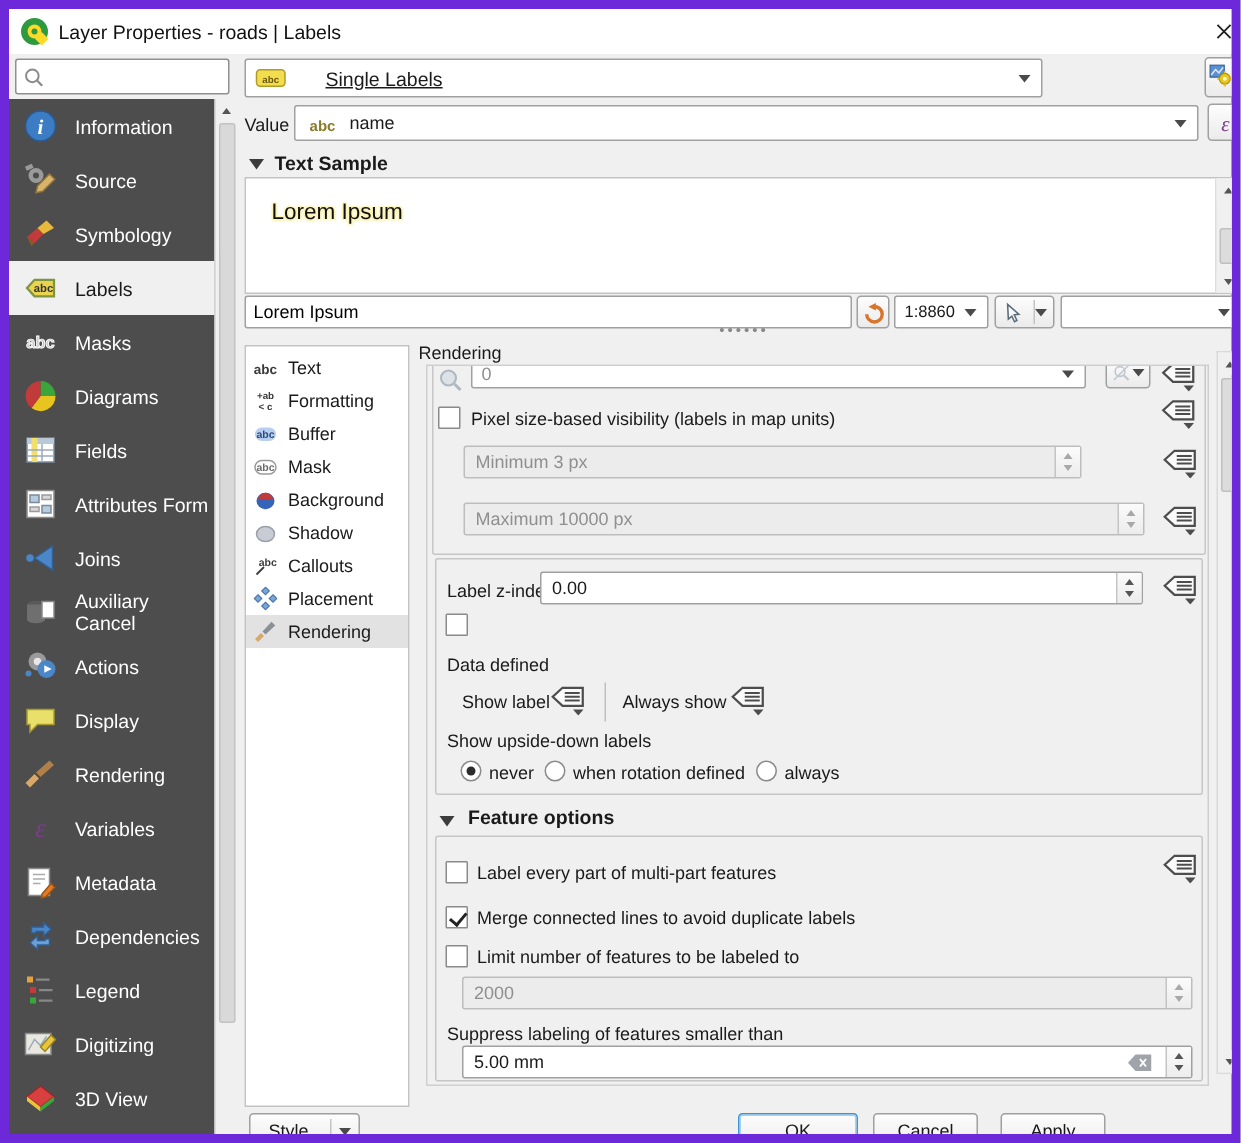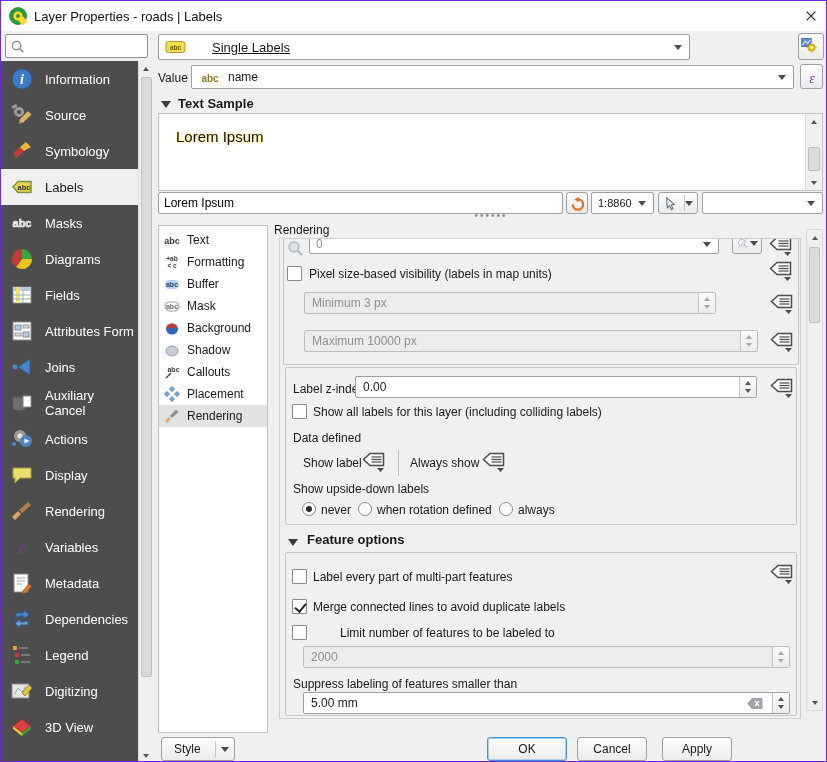--- a/index.html
+++ b/index.html
@@ -1,18 +1,18 @@
 <!DOCTYPE html>
 <html><head>
 <meta charset="utf-8">
 <style>
   * { box-sizing: border-box; margin: 0; padding: 0; }
   html,body { background:#9a9a9a; }
   body { font-family:"Liberation Sans", sans-serif; }
-  .window { position:relative; width:827px; height:762px; background:#f0f0f0; border:1px solid #6d28d9; overflow:hidden; font-size:12px; color:#1a1a1a; }
+  .window { position:relative; width:827px; height:762px; background:#f0f0f0; border:6px solid #6d28d9; overflow:hidden; font-size:12px; color:#1a1a1a; }
 
   
   .titlebar { position:absolute; left:0; top:0; width:100%; height:30px; background:#ffffff; }
   .qgis-logo { position:absolute; left:7px; top:5px; width:20px; height:20px; }
   .title-text { position:absolute; left:33px; top:8px; font-size:13px; color:#111; }
   .close-btn { position:absolute; left:799px; top:4px; width:22px; height:22px; display:flex; align-items:center; justify-content:center; cursor:pointer; }
   .close-btn svg { width:14px; height:14px; }
 
   
   .search-box { position:absolute; left:4px; top:33px; width:143px; height:24px; background:#fff; border:1px solid #8f8f8f; border-radius:2px; display:flex; align-items:center; padding:0 4px; }
@@ -518,21 +518,20 @@
             <path d="M8 1.5 H21.5 V13.5 H8 L1.5 7.5 Z" fill="#fafafa" stroke="#4d4d4d" stroke-width="1.5"></path>
             <g stroke="#4d4d4d" stroke-width="1.2">
               <line x1="9.5" y1="5" x2="19.5" y2="5"></line>
               <line x1="9.5" y1="7.5" x2="19.5" y2="7.5"></line>
               <line x1="9.5" y1="10" x2="19.5" y2="10"></line>
             </g>
             <path d="M15 16 h7 l-3.5 4 Z" fill="#4d4d4d"></path>
           </svg></span>
 
       <span class="cb" style="left:6px; top:36px;"></span>
-      <span class="lbl" style="left:27px; top:37px;">Show all labels for this layer (including colliding labels)</span>
 
       <span class="lbl" style="left:7px; top:63px;">Data defined</span>
       <span class="lbl" style="left:17px; top:88px;">Show label</span>
       <span class="dd-icon" style="left:76px; top:84px;"><svg viewBox="0 0 24 20">
             <path d="M8 1.5 H21.5 V13.5 H8 L1.5 7.5 Z" fill="#fafafa" stroke="#4d4d4d" stroke-width="1.5"></path>
             <g stroke="#4d4d4d" stroke-width="1.2">
               <line x1="9.5" y1="5" x2="19.5" y2="5"></line>
               <line x1="9.5" y1="7.5" x2="19.5" y2="7.5"></line>
               <line x1="9.5" y1="10" x2="19.5" y2="10"></line>
             </g>
@@ -571,21 +570,21 @@
               <line x1="9.5" y1="7.5" x2="19.5" y2="7.5"></line>
               <line x1="9.5" y1="10" x2="19.5" y2="10"></line>
             </g>
             <path d="M15 16 h7 l-3.5 4 Z" fill="#4d4d4d"></path>
           </svg></span>
 
       <span class="cb checked" style="left:6px; top:46px;"></span>
       <span class="lbl" style="left:27px; top:47px;">Merge connected lines to avoid duplicate labels</span>
 
       <span class="cb" style="left:6px; top:72px;"></span>
-      <span class="lbl" style="left:27px; top:73px;margin-left:27px;">Limit number of features to be labeled to</span>
+      <span class="lbl" style="left:27px; top:73px;">Limit number of features to be labeled to</span>
       <div class="spin-field disabled" style="left:17px; top:93px; width:487px; height:22px;">
         <span>2000</span>
         <span class="spin-btns">
             <span class="t-up"></span>
             <span class="t-down"></span>
           </span>
       </div>
 
       <span class="lbl" style="left:7px; top:124px;">Suppress labeling of features smaller than</span>
       <div class="spin-field" style="left:17px; top:139px; width:487px; height:22px;">

